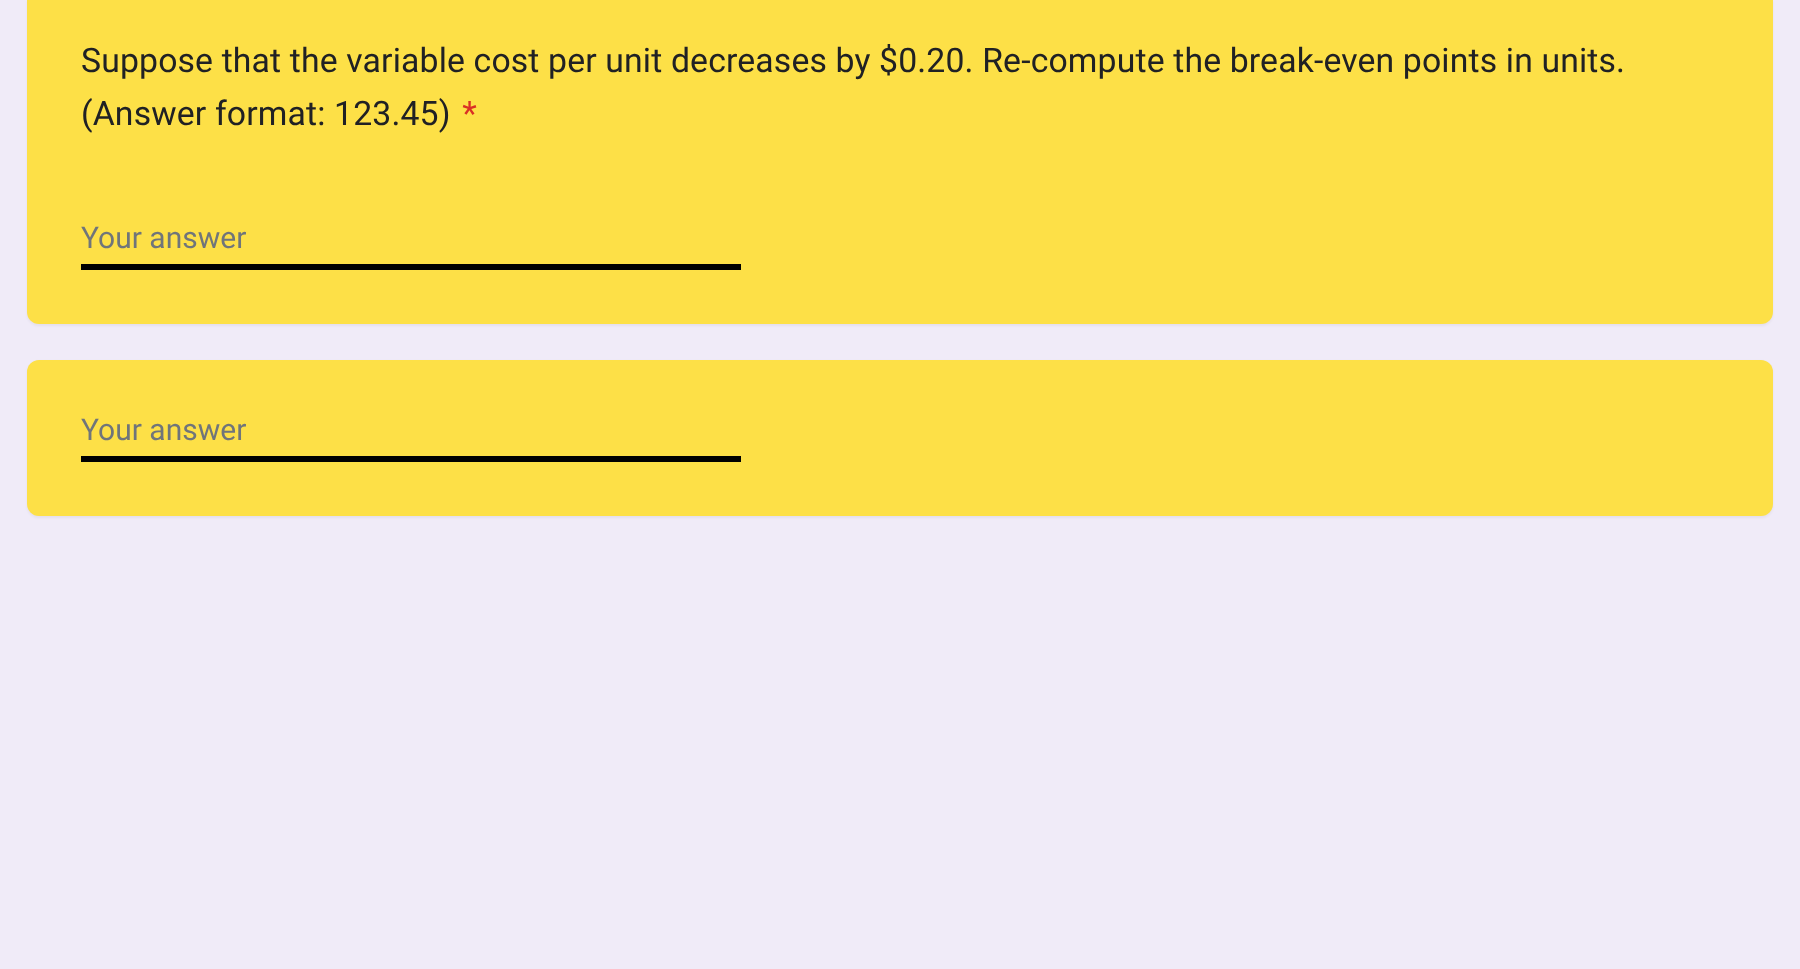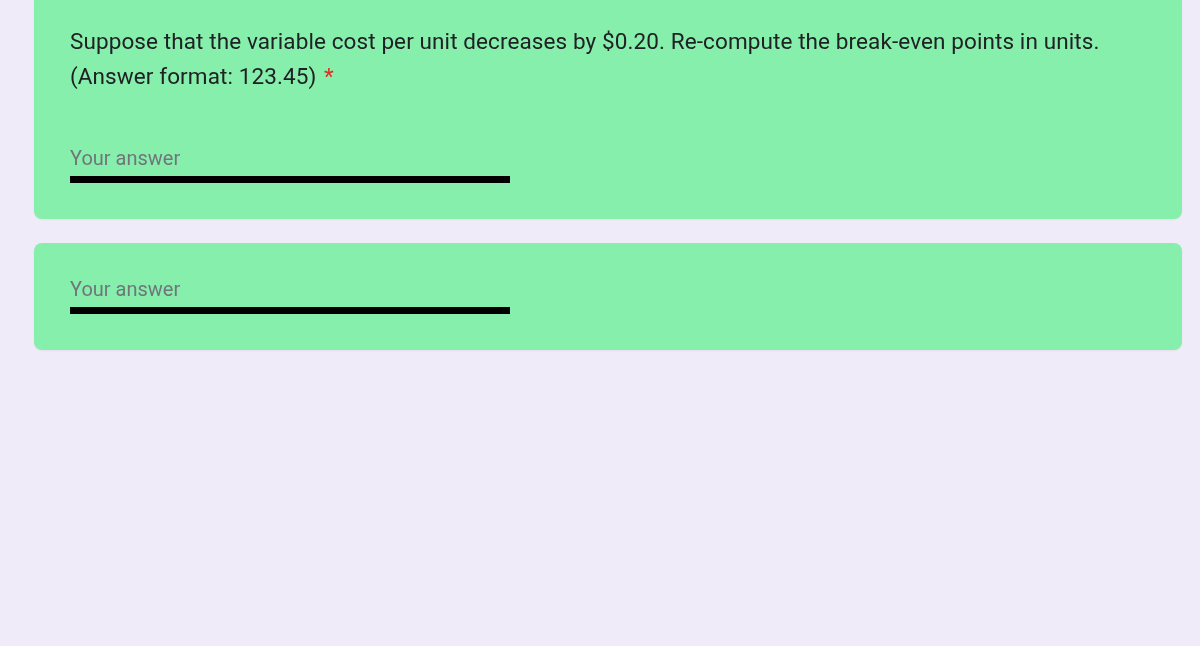--- a/index.html
+++ b/index.html
@@ -14,45 +14,44 @@
   }
   .page {
     width: 1200px;
     height: 646px;
     padding: 0 18px;
     display: flex;
     flex-direction: column;
     gap: 24px;
   }
   .card {
-    background: #86efac;
+    background: #fde047;
     border-radius: 8px;
     padding: 30px 56px 36px 36px;
     box-shadow: 0 1px 2px rgba(0,0,0,0.05);
-    margin-left: 16px;
   }
   .question-text {
     font-size: 22.5px;
     line-height: 1.55;
     color: #202124;
     font-weight: 400;
     letter-spacing: 0.1px;
     margin-bottom: 48px;
   }
   .required {
     color: #d93025;
     margin-left: 2px;
   }
   .answer-input-wrap {
     width: 440px;
   }
   .answer-input {
     width: 100%;
     border: none;
-    border-bottom: 7px solid #000000;
+    border-bottom: 4px solid #000000;
     font-size: 20px;
     color: #202124;
     padding: 4px 0 6px 0;
     outline: none;
     background: transparent;
     font-family: inherit;
   }
   .answer-input::placeholder {
     color: #70757a;
     opacity: 1;

